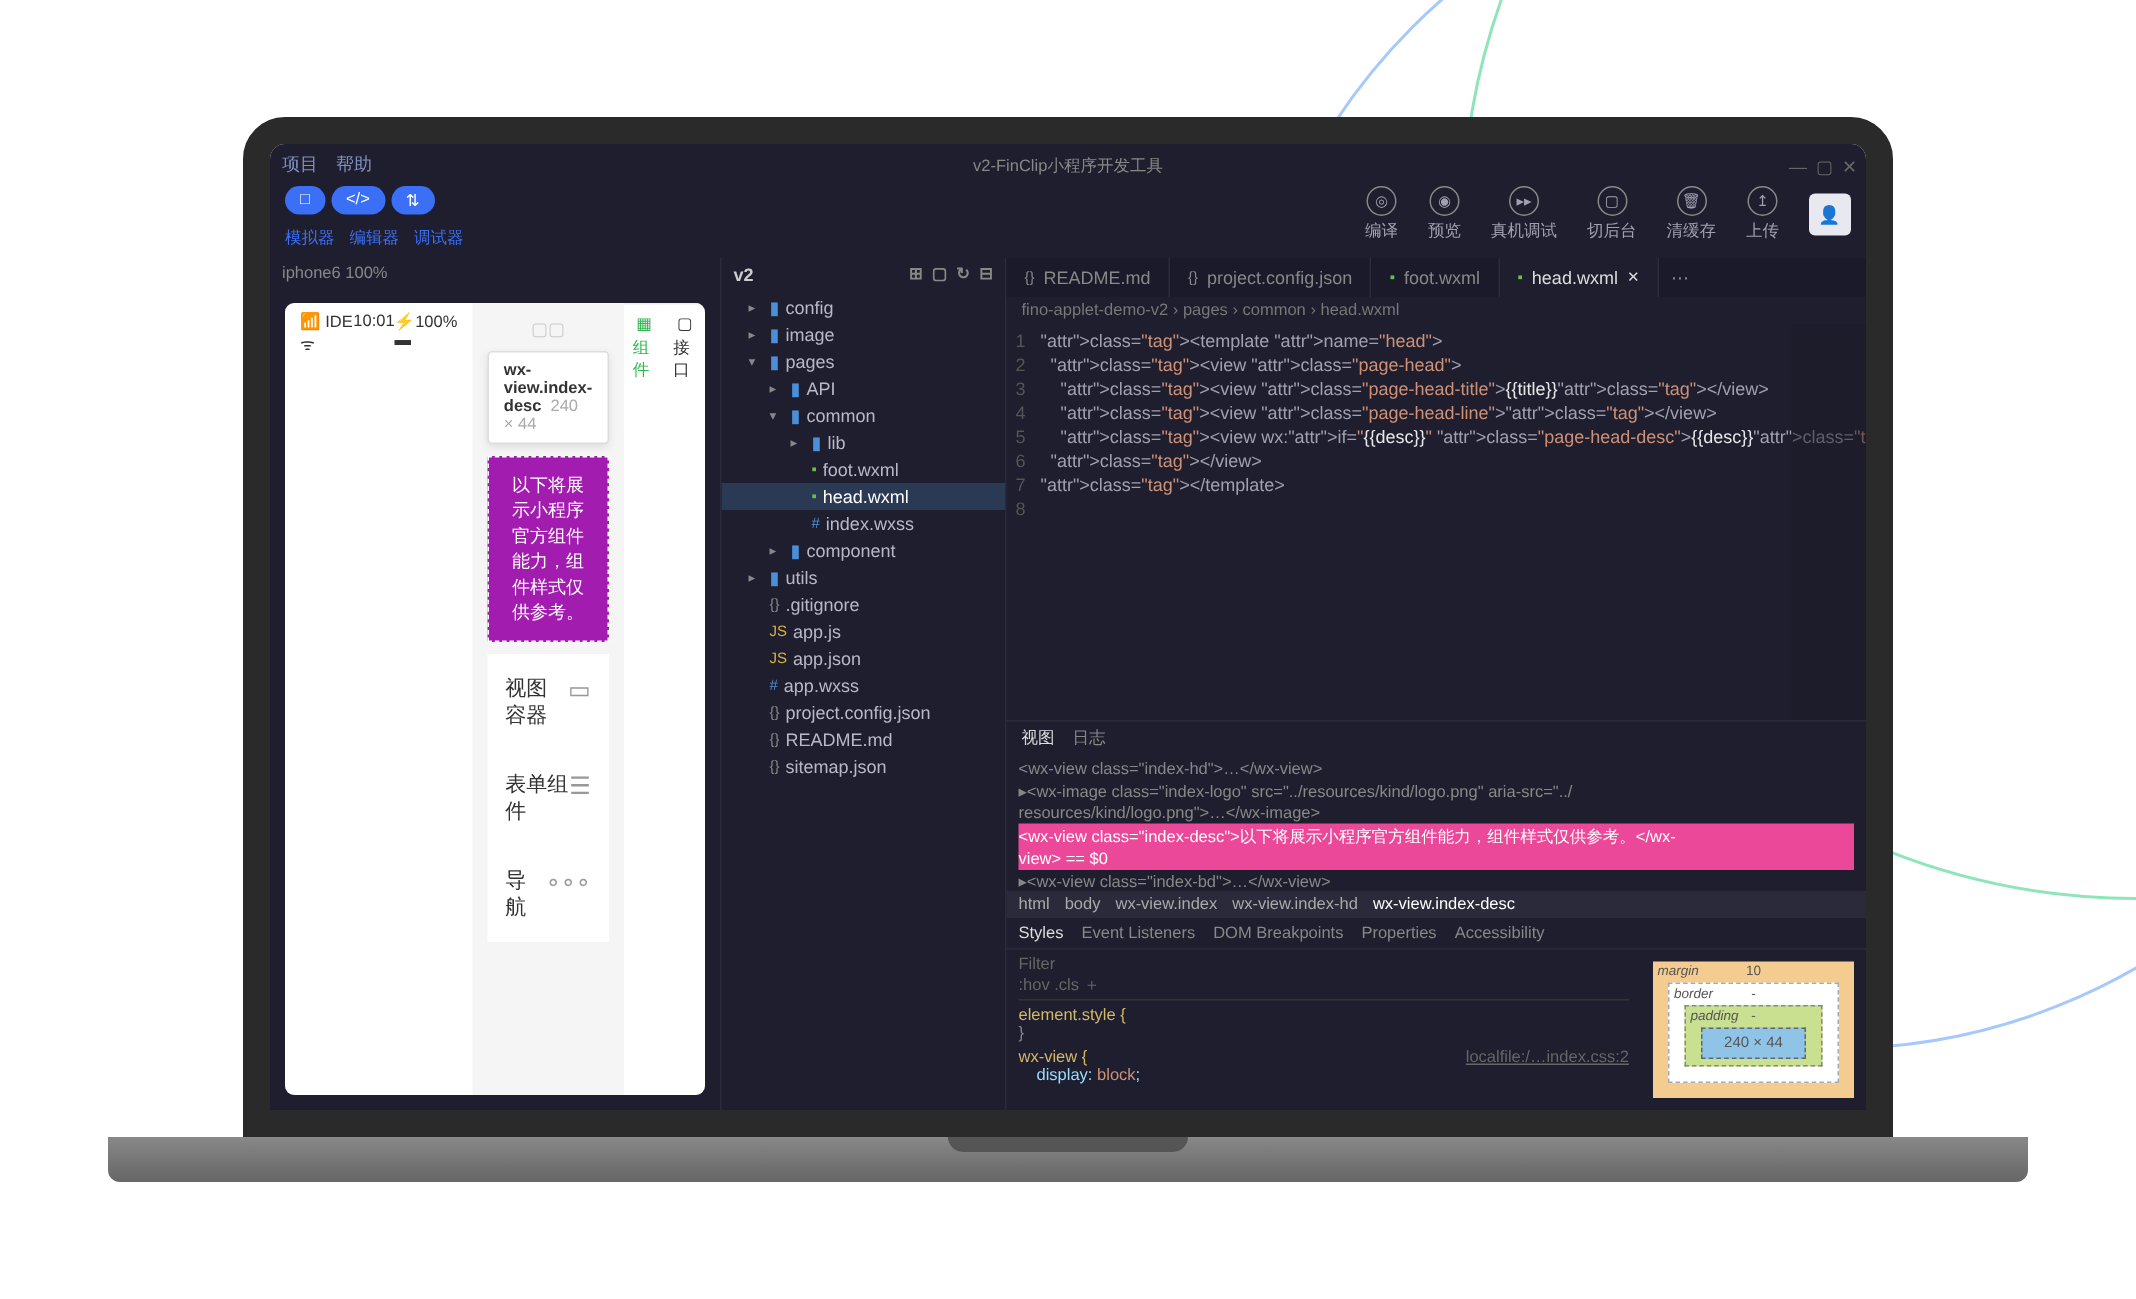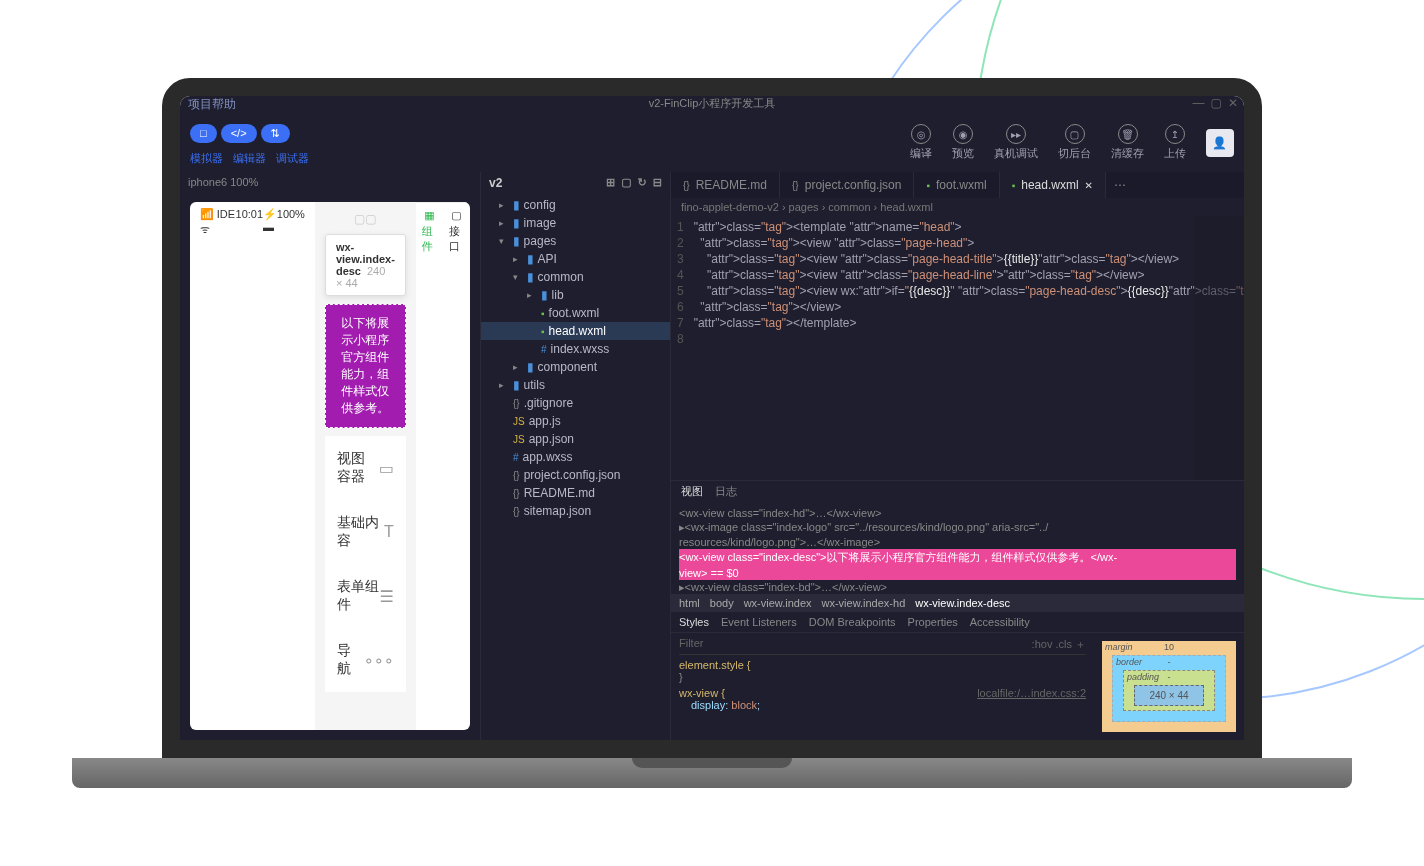--- a/index.html
+++ b/index.html
@@ -6,21 +6,21 @@
 body { background: #fff; display: flex; align-items: center; justify-content: center; height: 866px; width: 1424px; position: relative; overflow: hidden; }
 .bg-curve { position: absolute; border-radius: 50%; }
 .bg-curve-1 { width: 900px; height: 900px; border: 2px solid #8EE6B8; right: -450px; top: -300px; }
 .bg-curve-2 { width: 800px; height: 800px; border: 2px solid #A6C8FF; right: -200px; top: -100px; }
 .laptop { position: relative; width: 1100px; }
 .laptop-screen { background: #1a1a2e; border: 18px solid #2a2a2a; border-radius: 28px 28px 0 0; height: 680px; position: relative; overflow: hidden; }
 .laptop-camera { position: absolute; top: -11px; left: 50%; transform: translateX(-50%); width: 6px; height: 6px; background: #444; border-radius: 50%; }
 .laptop-base { height: 30px; background: linear-gradient(#888, #666); border-radius: 0 0 8px 8px; margin: 0 -90px; position: relative; }
 .laptop-notch { position: absolute; top: 0; left: 50%; transform: translateX(-50%); width: 160px; height: 10px; background: #555; border-radius: 0 0 12px 12px; }
 .ide { display: flex; flex-direction: column; height: 100%; background: #1e1e2e; color: #a0a0b0; font-size: 12px; }
-.menu-bar { display: flex; align-items: flex-start; height: 22px; padding: 0 8px; color: #8090c0; position: relative; }
+.menu-bar { display: flex; align-items: flex-end; height: 22px; padding: 0 8px; gap: 12px; color: #8090c0; position: relative; }
 .menu-bar .title { position: absolute; left: 50%; transform: translateX(-50%); color: #888; font-size: 11px; }
 .window-controls { position: absolute; right: 6px; display: flex; gap: 6px; color: #666; }
 .toolbar { display: flex; align-items: flex-start; padding: 6px 10px; gap: 20px; }
 .mode-buttons { display: flex; gap: 6px; flex-direction: column; }
 .mode-row { display: flex; gap: 4px; }
 .mode-btn { background: #3b6ff5; color: #fff; border-radius: 10px; padding: 3px 10px; font-size: 11px; }
 .mode-labels { display: flex; gap: 10px; color: #3b6ff5; font-size: 11px; margin-top: 2px; align-items: flex-end; }
 .toolbar-spacer { flex: 1; }
 .toolbar-actions { display: flex; gap: 20px; align-items: center; }
 .action-item { display: flex; flex-direction: column; align-items: center; gap: 2px; color: #a0a0b0; font-size: 11px; }
@@ -30,21 +30,21 @@
 .simulator-pane { width: 300px; display: flex; flex-direction: column; }
 .sim-header { padding: 4px 8px; font-size: 11px; color: #888; }
 .phone-frame { background: #fff; margin: 10px; border-radius: 6px; flex: 1; display: flex; flex-direction: row; color: #333; overflow: hidden; }
 .phone-status { display: flex; justify-content: space-between; padding: 6px 10px; font-size: 11px; }
 .phone-title-bar { display: flex; align-items: center; justify-content: center; padding: 6px; position: relative; font-size: 13px; }
 .phone-capsule { position: absolute; right: 8px; border: 1px solid #ccc; border-radius: 12px; padding: 2px 8px; font-size: 11px; display: flex; gap: 6px; }
 .phone-content { flex: 1; background: #f5f5f5; padding: 10px; display: flex; flex-direction: column; gap: 8px; }
 .tooltip-box { background: #fff; border: 1px solid #ddd; padding: 6px 10px; font-size: 11px; border-radius: 3px; align-self: center; box-shadow: 0 2px 6px rgba(0,0,0,0.1); }
 .tooltip-box .dim { color: #aaa; margin-left: 6px; }
 .highlight-box { background: #a21caf; color: #fff; padding: 10px; font-size: 12px; text-align: center; border: 1px dashed #fff; }
-.list-item { background: #fff; padding: 14px 12px; display: flex; justify-content: space-between; align-items: center; font-size: 14px; }
+.list-item { background: #fff; padding: 14px 12px; display: flex; justify-content: space-between; font-size: 14px; }
 .list-icon { color: #999; font-size: 16px; }
 .phone-tabbar { display: flex; border-top: 1px solid #eee; }
 .tab-item { flex: 1; display: flex; flex-direction: column; align-items: center; padding: 6px; font-size: 11px; gap: 2px; }
 .tab-item.active { color: #2db84d; }
 .explorer-pane { width: 190px; border-left: 1px solid #2a2a3a; display: flex; flex-direction: column; font-size: 12px; }
 .explorer-header { padding: 4px 8px; color: #ccc; font-weight: bold; display: flex; justify-content: space-between; }
 .explorer-icons { display: flex; gap: 6px; color: #888; font-size: 11px; }
 .tree { padding: 2px 0; overflow: auto; }
 .tree-item { padding: 2px 6px; display: flex; align-items: center; gap: 4px; color: #b8b8c8; cursor: pointer; white-space: nowrap; }
 .tree-item.active { background: #2a3a55; color: #fff; }
@@ -78,29 +78,29 @@
 .dt-body { flex: 1; display: flex; min-height: 0; }
 .dt-dom { flex: 1; padding: 4px 8px; font-family: Consolas, monospace; color: #888; overflow: hidden; }
 .dt-dom-line { white-space: nowrap; padding: 1px 0; }
 .dt-dom-line.sel { background: #ec4899; color: #fff; }
 .dt-crumb { padding: 3px 8px; background: #2a2a3a; color: #aaa; display: flex; gap: 10px; }
 .dt-crumb .sel { color: #fff; }
 .dt-panel-tabs { display: flex; gap: 12px; padding: 4px 8px; color: #888; border-bottom: 1px solid #2a2a3a; }
 .dt-panel-tabs .active { color: #ddd; }
 .dt-panel-body { flex: 1; display: flex; }
 .dt-styles { flex: 1; padding: 4px 8px; font-family: Consolas, monospace; color: #888; overflow: hidden; }
-.dt-styles .filter-row { display: flex; justify-content: space-between; color: #666; padding-bottom: 2px; border-bottom: 1px solid #333; }
+.dt-styles .filter-row { display: flex; justify-content: space-between; color: #666; padding-bottom: 2px; border-bottom: 1px solid #333; flex-direction: column; }
 .dt-styles .rule { margin-top: 4px; }
 .dt-styles .selector { color: #d4b86a; }
 .dt-styles .prop { color: #9cdcfe; padding-left: 12px; }
 .dt-styles .val { color: #ce9178; }
 .dt-styles .src { float: right; color: #666; text-decoration: underline; }
 .box-model { width: 150px; padding: 8px; }
 .bm-margin { background: #f5cc8f; padding: 14px 10px 10px; position: relative; font-size: 10px; color: #555; text-align: center; }
-.bm-border { background: #7dd3fc; padding: 14px 10px 10px; position: relative; border: 1px dashed #aaa; }
+.bm-border { background: #ffffff; padding: 14px 10px 10px; position: relative; border: 1px dashed #aaa; }
 .bm-padding { background: #c8e08f; padding: 14px 10px 4px; position: relative; border: 1px dashed #888; }
 .bm-content { background: #8fc4e6; padding: 4px; border: 1px dashed #666; }
 .bm-label { position: absolute; top: 1px; left: 3px; font-size: 9px; font-style: italic; }
 .bm-top { position: absolute; top: 1px; left: 50%; transform: translateX(-50%); font-size: 9px; }
 </style>
 </head>
 <body>
 
 <div class="bg-curve bg-curve-1"></div>
 <div class="bg-curve bg-curve-2"></div>
@@ -176,24 +176,20 @@
             <div class="phone-content">
               <div style="align-self:center;color:#ccc;">▢▢</div>
               <div class="tooltip-box">
                 <b>wx-view.index-desc</b><span class="dim">240 × 44</span>
               </div>
               <div class="highlight-box">以下将展示小程序官方组件能力，组件样式仅供参考。</div>
               <div id="sim-list">
                   <div class="list-item">
                     <span>视图容器</span>
                     <span class="list-icon">▭</span>
-                  </div>
-                  <div class="list-item">
-                    <span>基础内容</span>
-                    <span class="list-icon">T</span>
                   </div>
                   <div class="list-item">
                     <span>表单组件</span>
                     <span class="list-icon">☰</span>
                   </div>
                   <div class="list-item">
                     <span>导航</span>
                     <span class="list-icon">∘∘∘</span>
                   </div>
                 </div>

